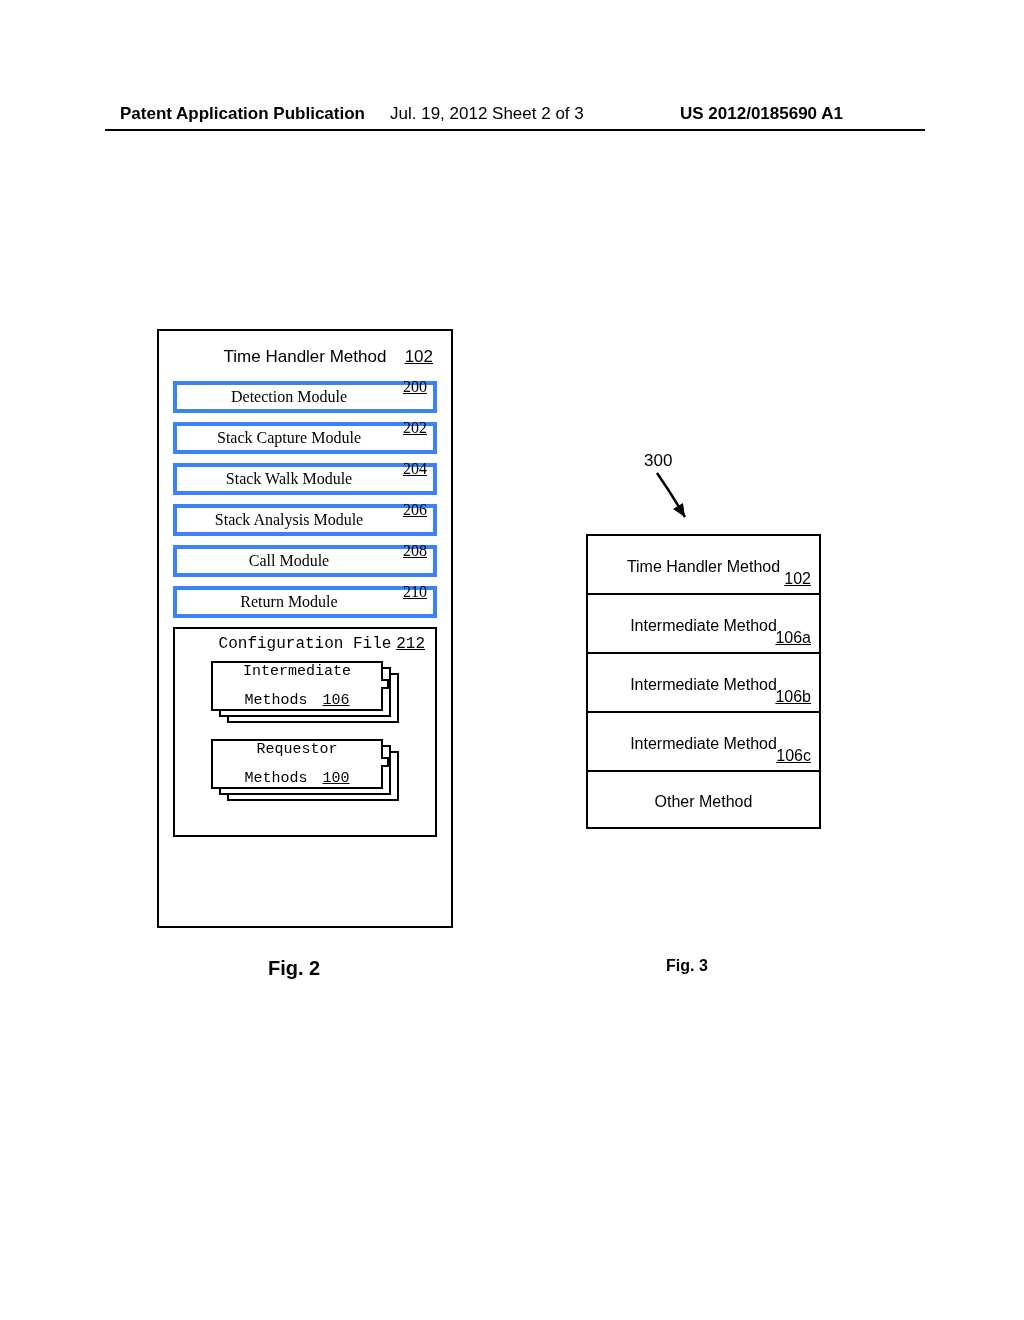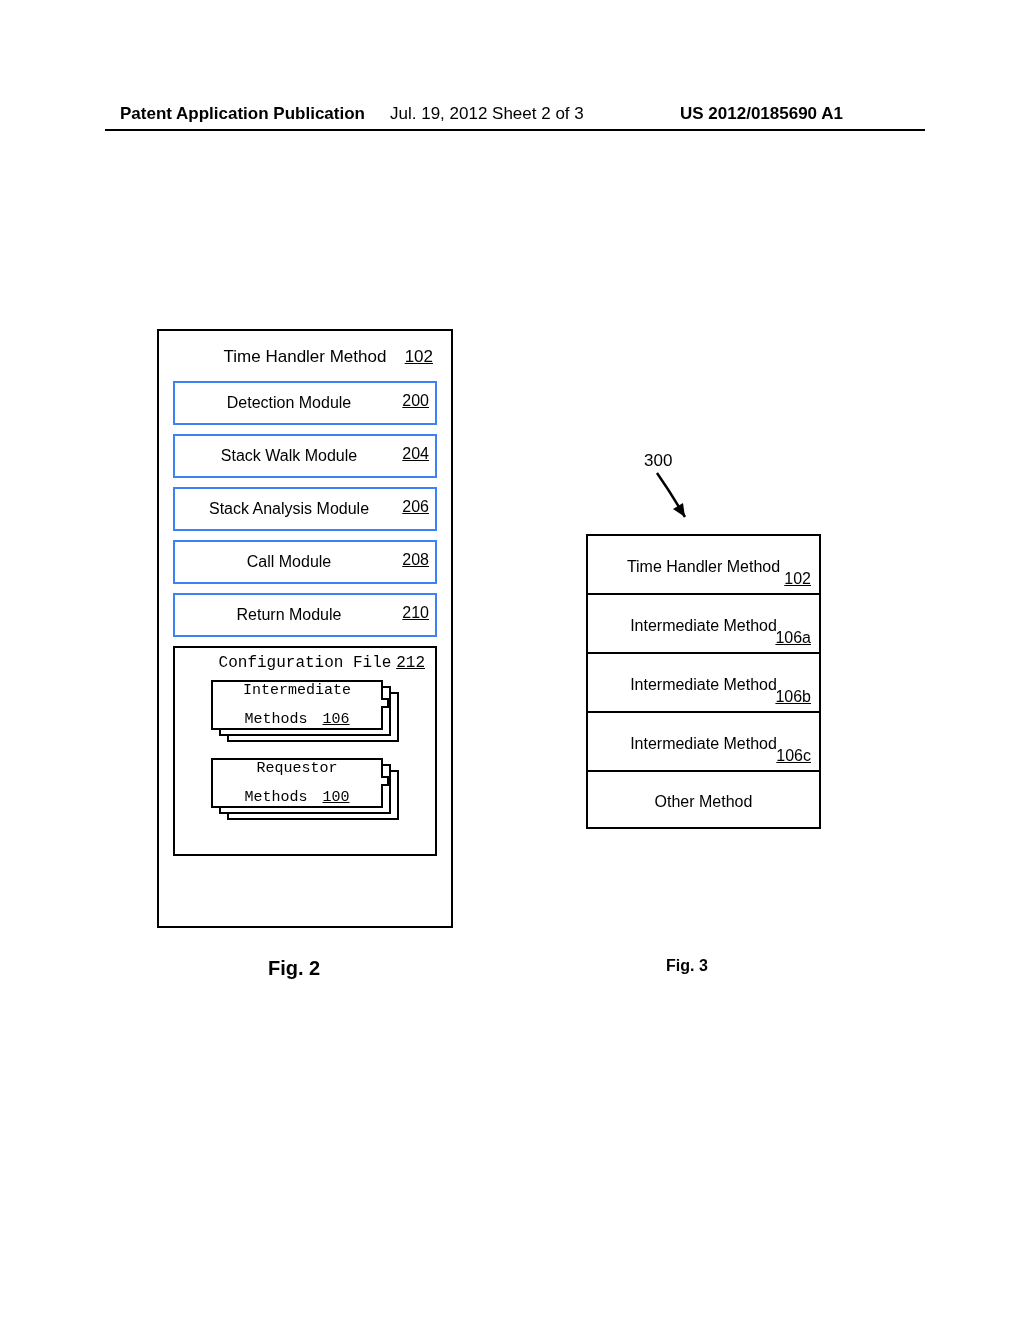--- a/index.html
+++ b/index.html
@@ -66,28 +66,29 @@
     position: relative;
   }
   .fig2-title-label { display: inline; }
   .fig2-title-ref {
     position: absolute;
     right: 4px;
     top: 0;
     text-decoration: underline;
   }
   .module-box {
-    border: 2px solid #3b82f6;
-    height: 44px;
+    border: 4px solid #3b82f6;
+    height: 32px;
     margin-bottom: 9px;
     position: relative;
     display: flex;
     align-items: center;
     justify-content: center;
     font-size: 16px;
+    font-family: Liberation Serif, serif;
   }
   .module-box .ref {
     position: absolute;
     right: 6px;
     bottom: 13px;
     text-decoration: underline;
     font-size: 16px;
   }
   .module-box .label { padding-right: 36px; padding-left: 4px; text-align: center; flex: 1; }
 
@@ -208,20 +209,24 @@
 
   <div class="fig2">
     <div class="fig2-title">
       <span class="fig2-title-label">Time Handler Method</span>
       <span class="fig2-title-ref">102</span>
     </div>
 
     <div class="module-box">
       <span class="label">Detection Module</span>
       <span class="ref">200</span>
+    </div>
+    <div class="module-box">
+      <span class="label">Stack Capture Module</span>
+      <span class="ref">202</span>
     </div>
     <div class="module-box">
       <span class="label">Stack Walk Module</span>
       <span class="ref">204</span>
     </div>
     <div class="module-box">
       <span class="label">Stack Analysis Module</span>
       <span class="ref">206</span>
     </div>
     <div class="module-box">

